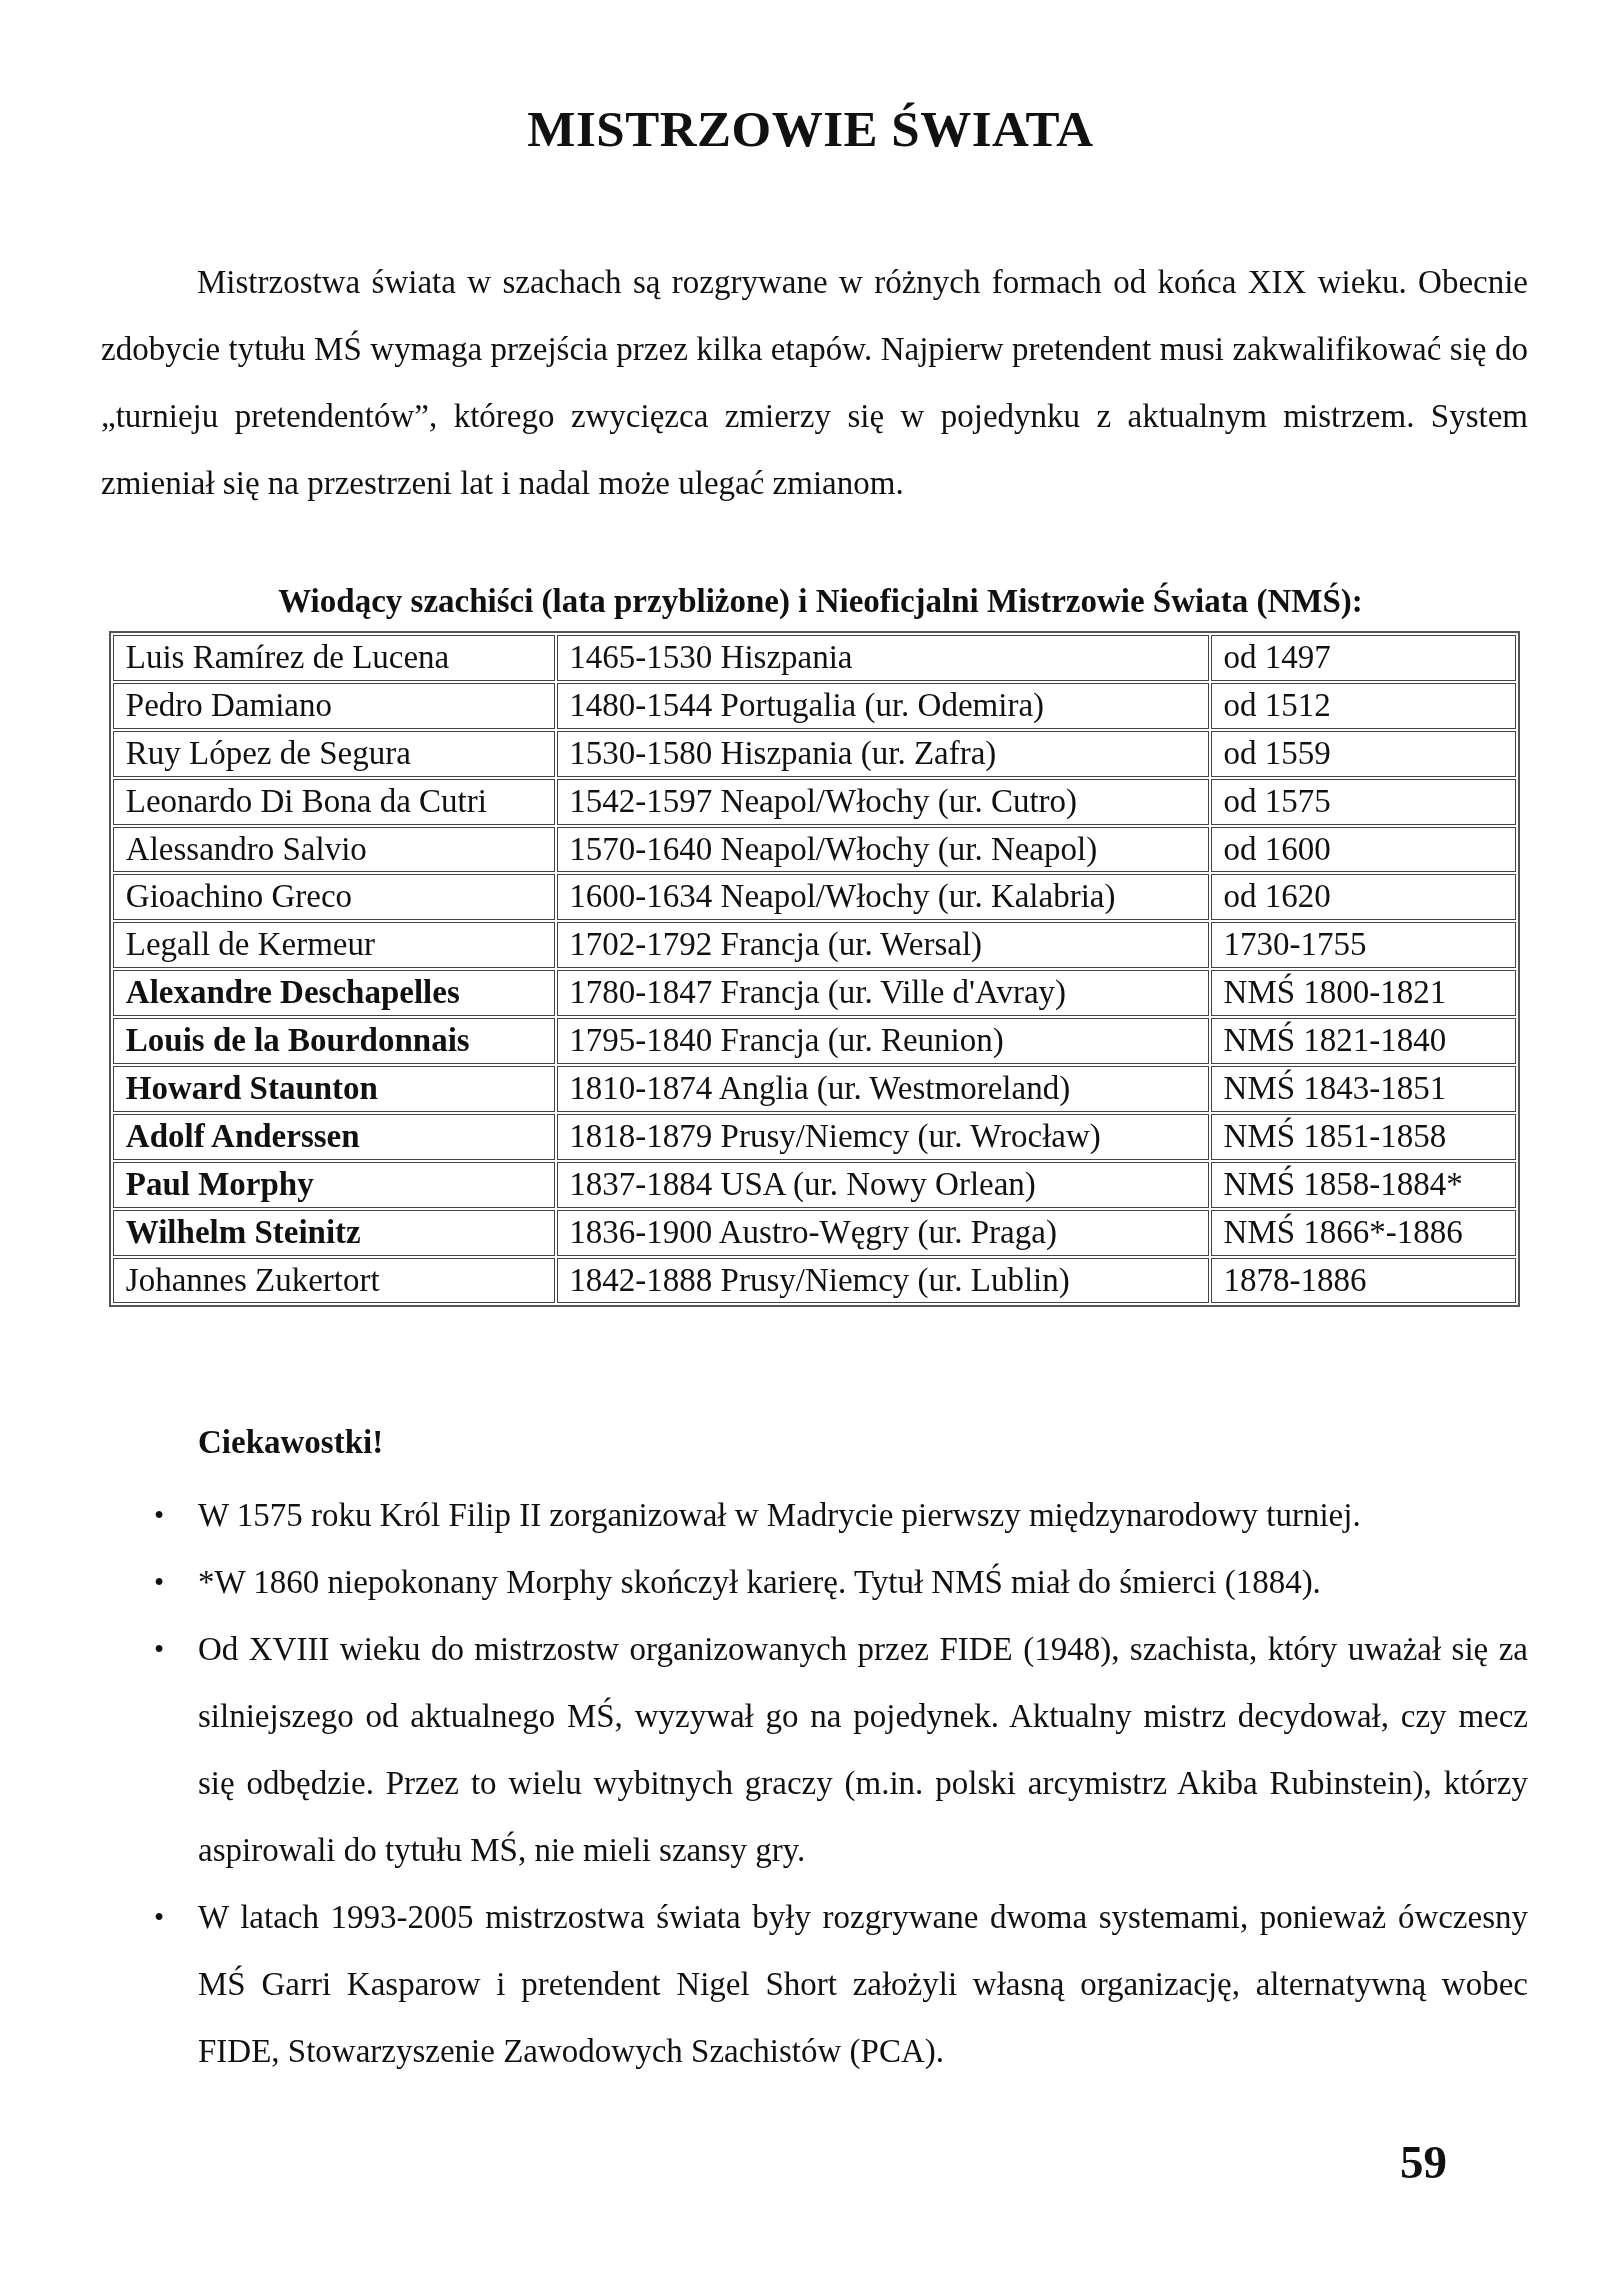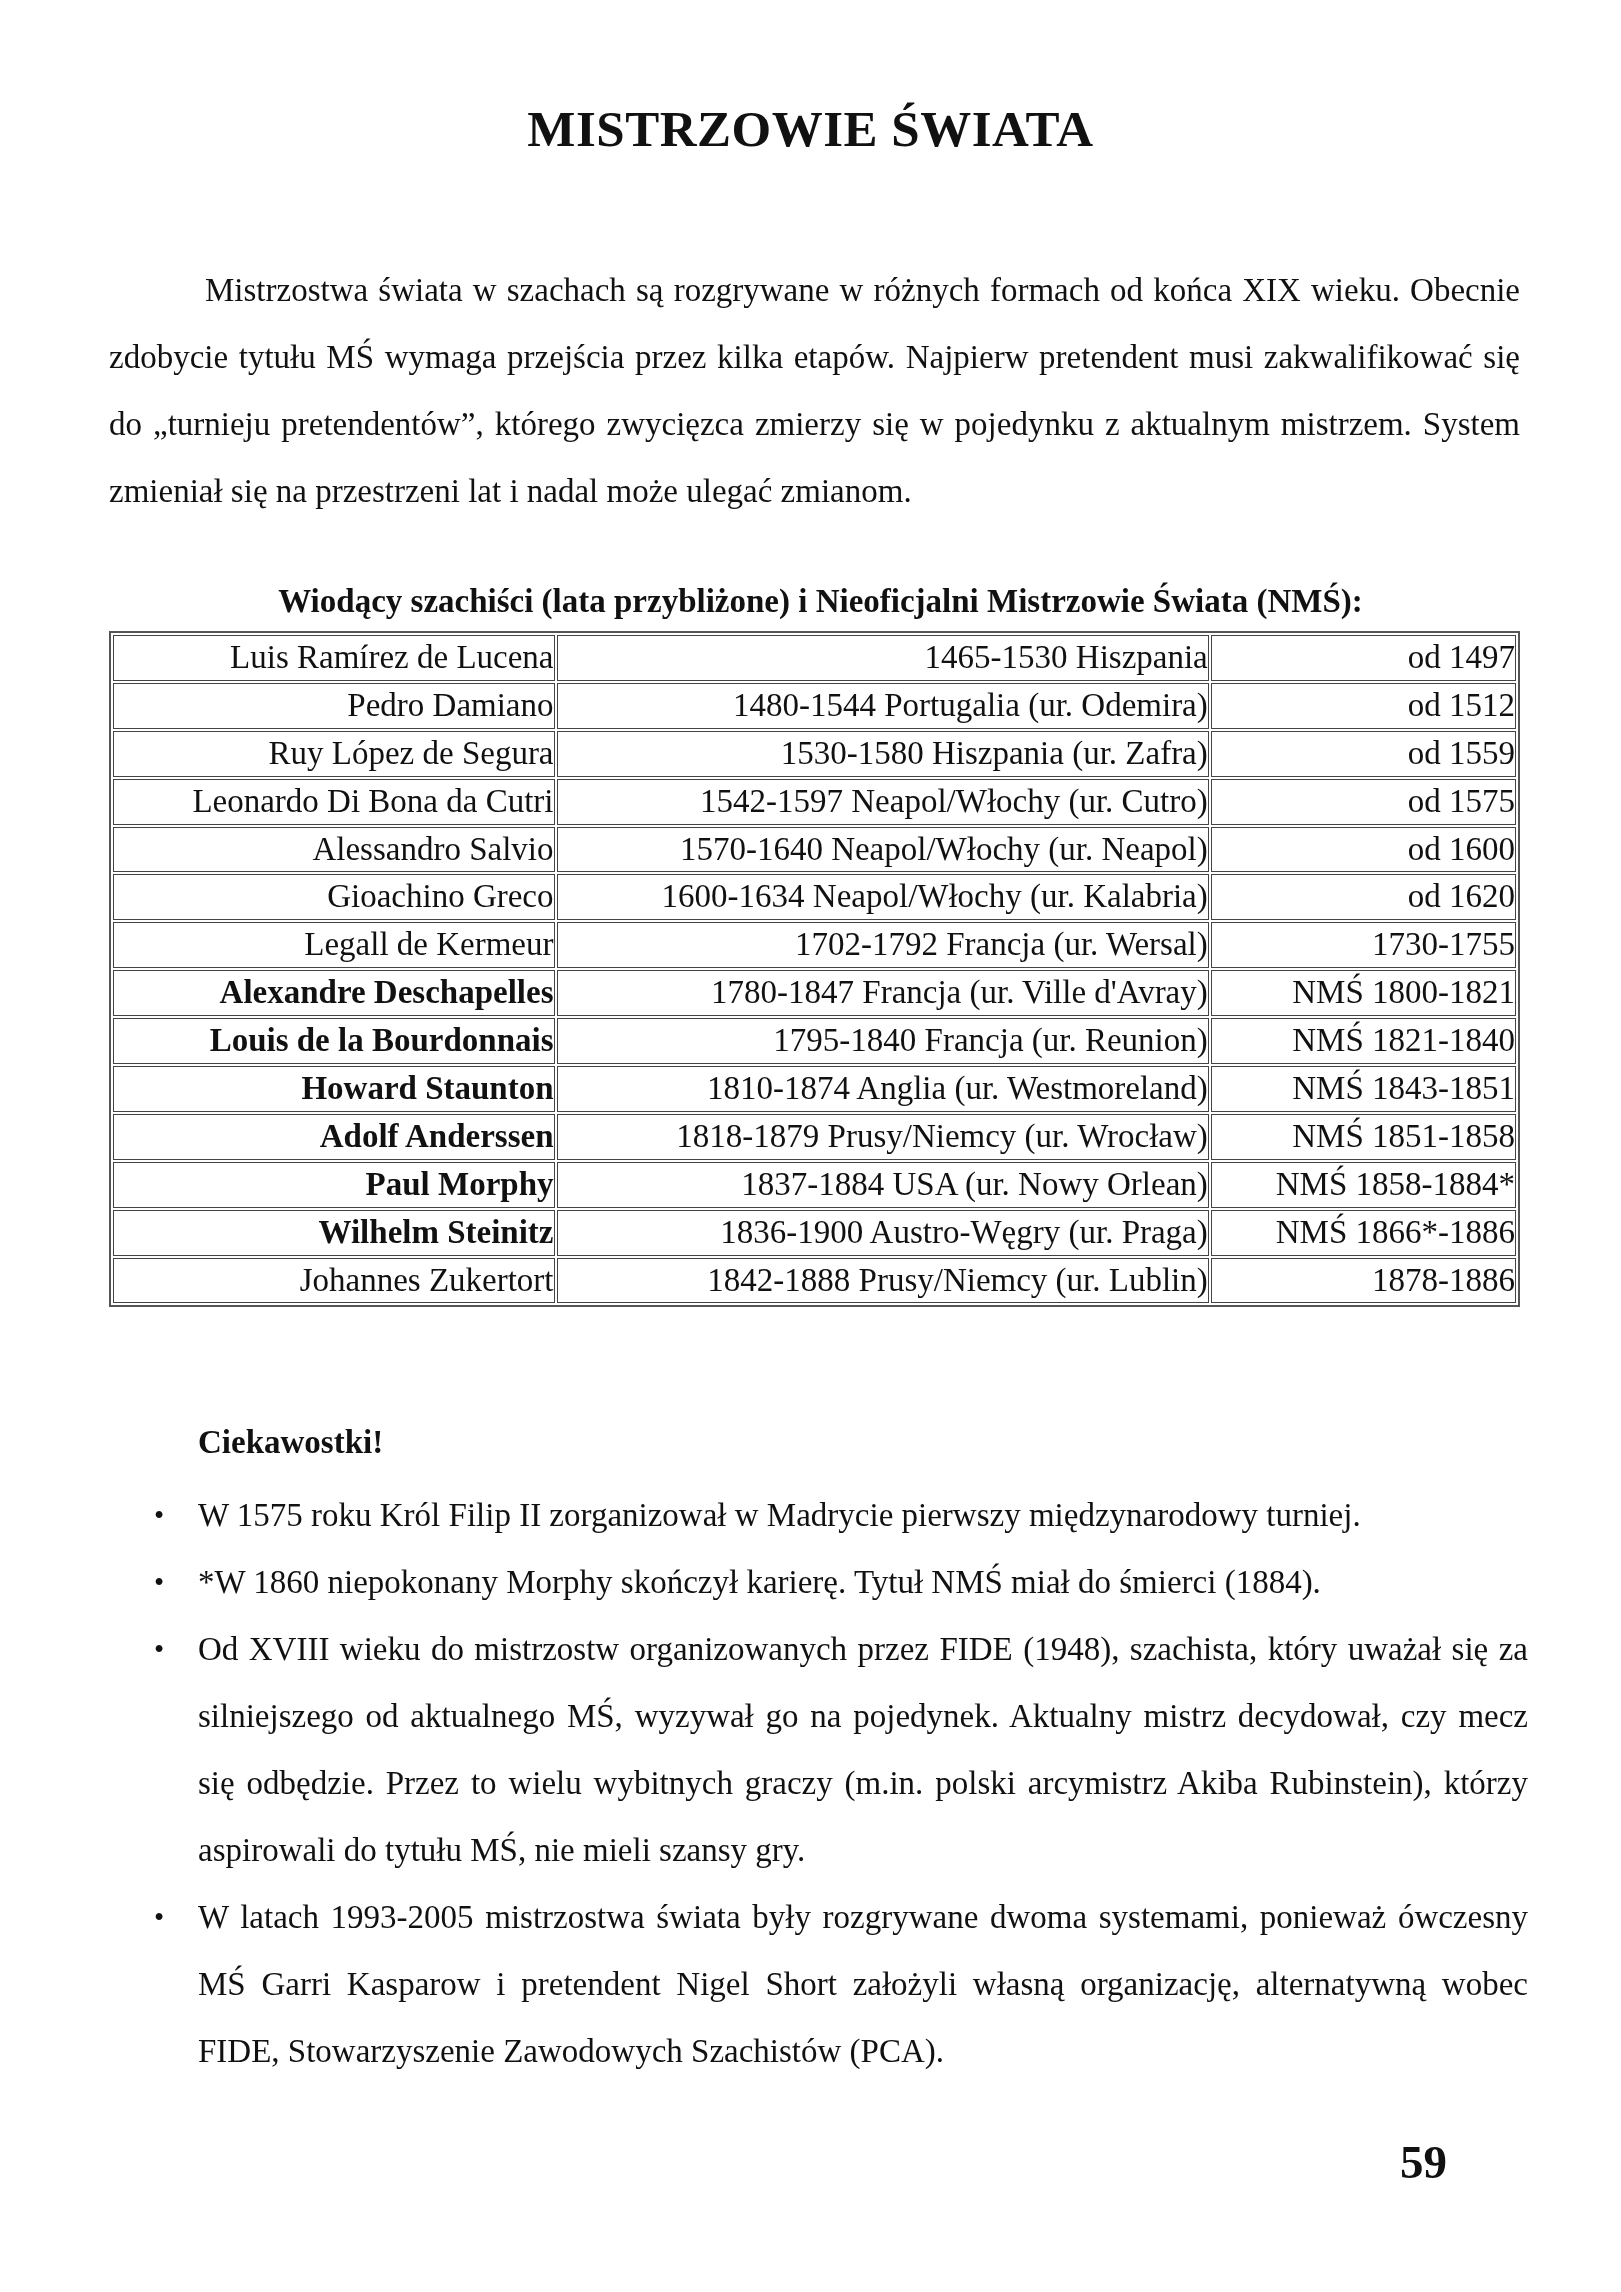--- a/index.html
+++ b/index.html
@@ -8,33 +8,33 @@
     font-family: "Liberation Serif", "DejaVu Serif", serif; color: #111;
   }
   .title {
     position: absolute; top: 100px; left: 0; width: 1621px; text-align: center;
     font-size: 51px; font-weight: bold; letter-spacing: 0.5px; line-height: 59px;
   }
   .intro {
     position: absolute; top: 249px; left: 101px; width: 1427px;
     font-size: 33px; line-height: 67px; text-align: justify;
   }
-  .intro p { margin: 8px; text-indent: 96px; text-align-last: left; }
+  .intro p { margin: 0; text-indent: 96px; text-align-last: left; }
   .table-caption {
     position: absolute; top: 578px; left: 10px; width: 1621px; text-align: center;
     font-size: 33px; font-weight: bold; line-height: 47px;
   }
   .ctable {
     position: absolute; top: 631px; left: 109px; width: 1411px;
     border-collapse: separate; border-spacing: 2px;
     border: 2px solid #555; font-size: 33px; line-height: 39px;
   }
   .ctable td {
     border: 1.5px solid #444; padding: 2px 0 2.9px 11.8px; height: 39px;
-    white-space: nowrap; vertical-align: middle; text-align: right;
+    white-space: nowrap; vertical-align: middle;
   }
   .ctable td.c1 { width: 431px; }
   .ctable td.c2 { width: 643px; margin-left: 9px; }
   .ctable td.c3 { width: 294px; }
   .ctable tr.bold td.c1 { font-weight: bold; }
   .ciek-head {
     position: absolute; top: 1419px; left: 198px; font-size: 33px; font-weight: bold;
     line-height: 47px;
   }
   .facts {

